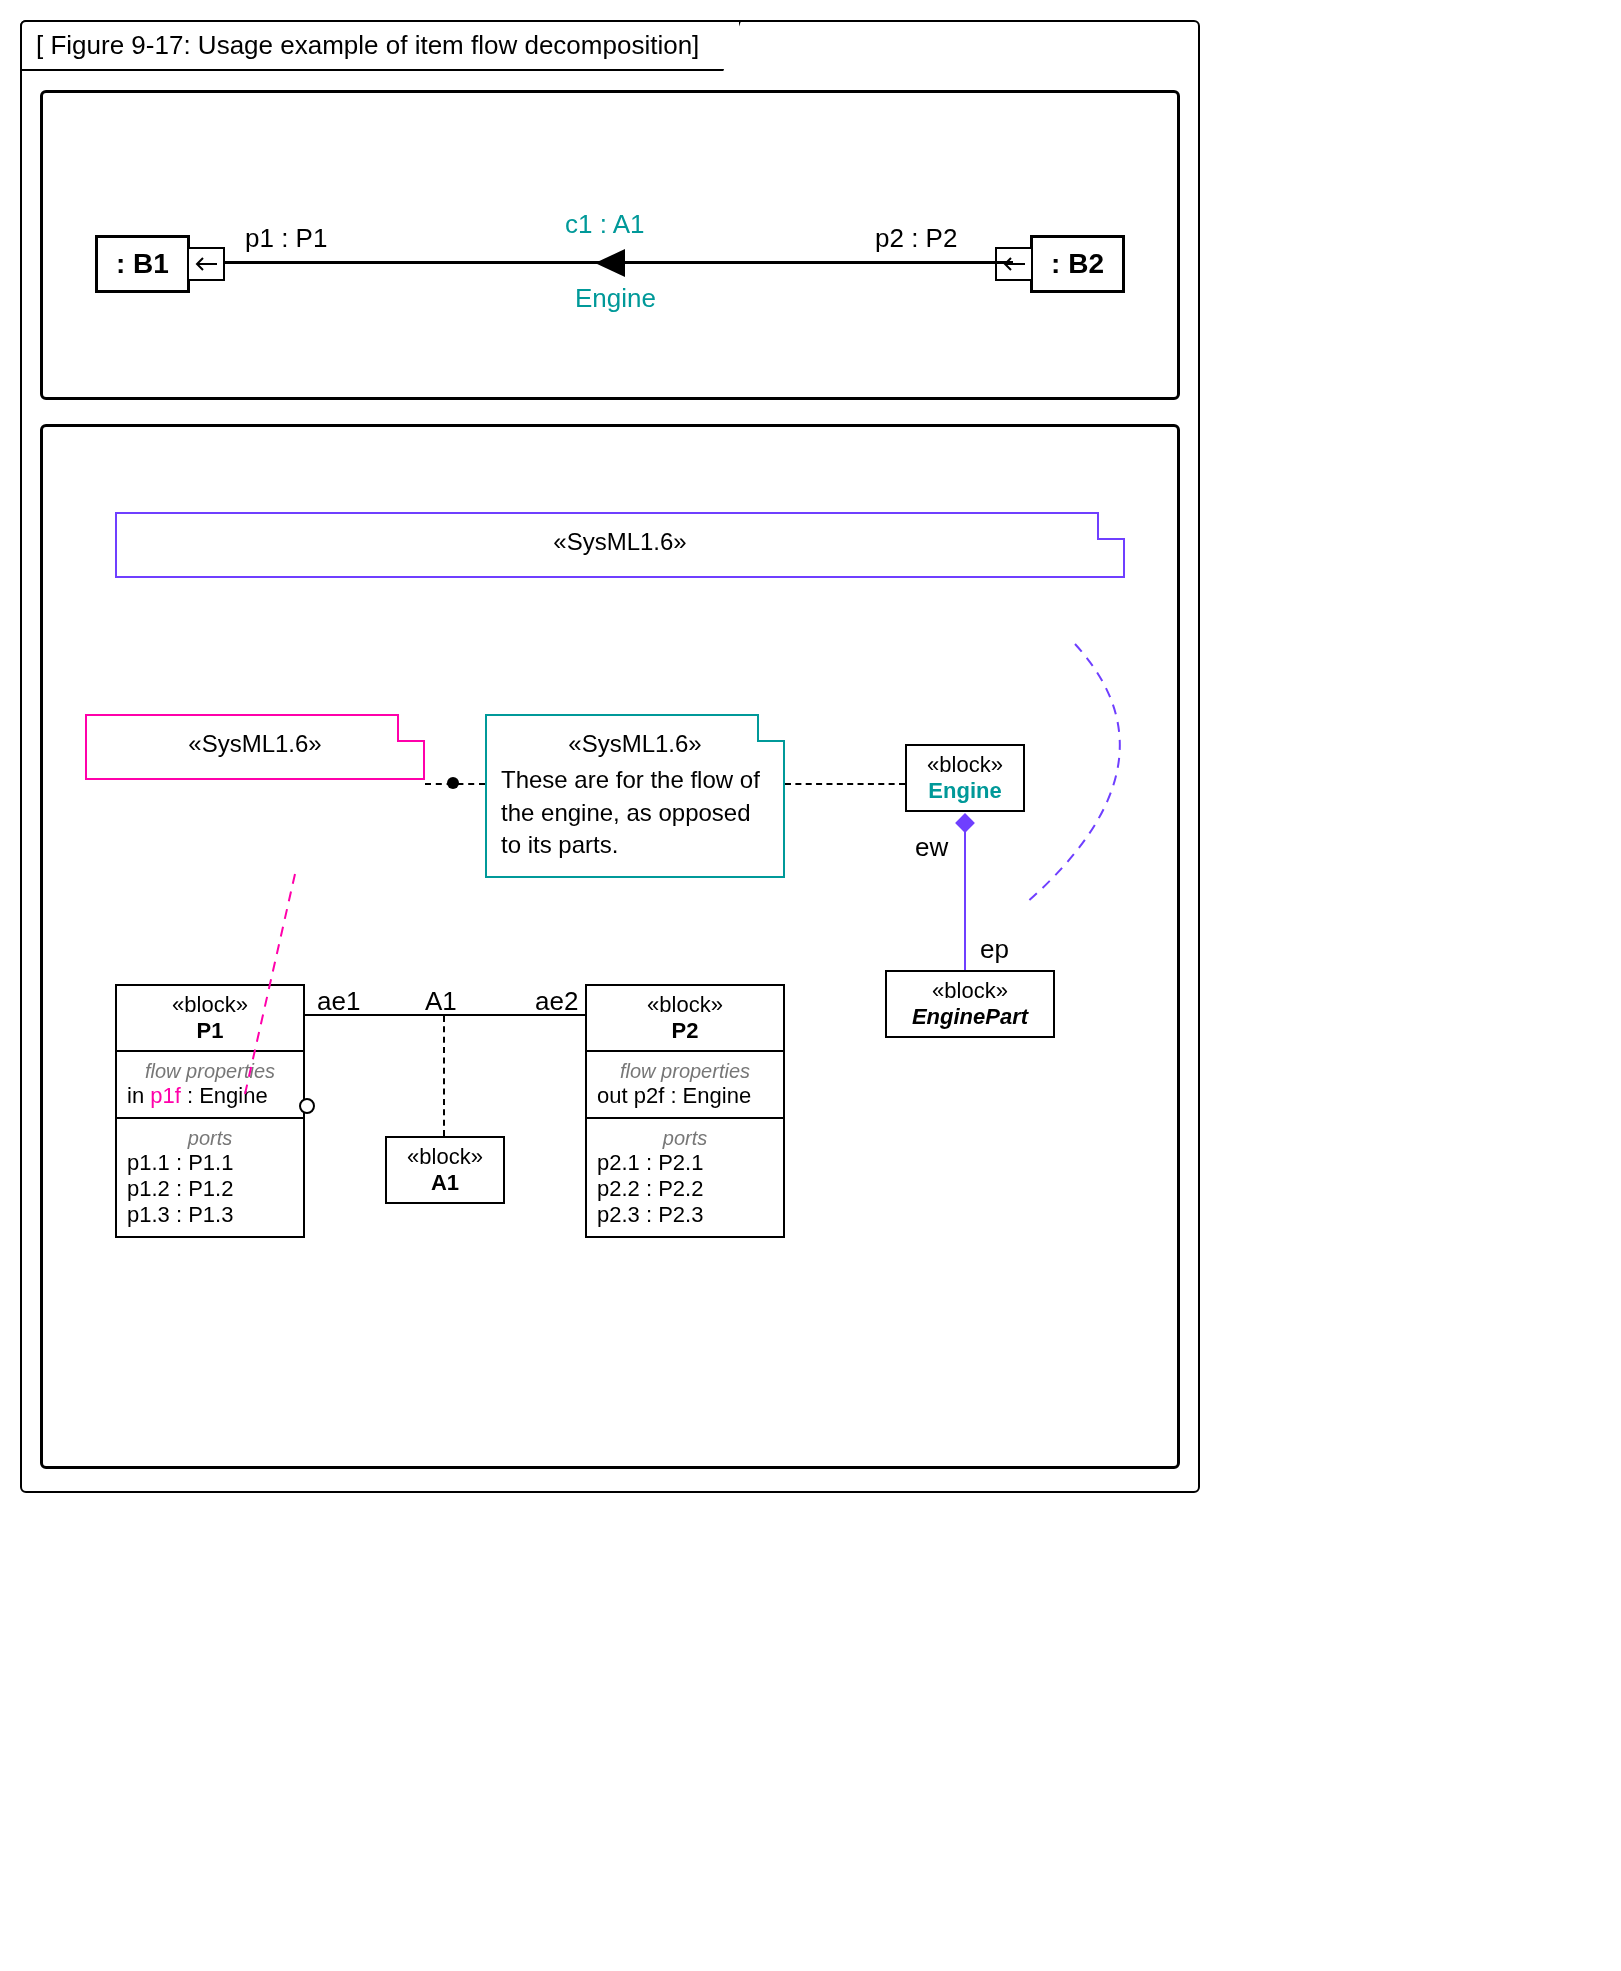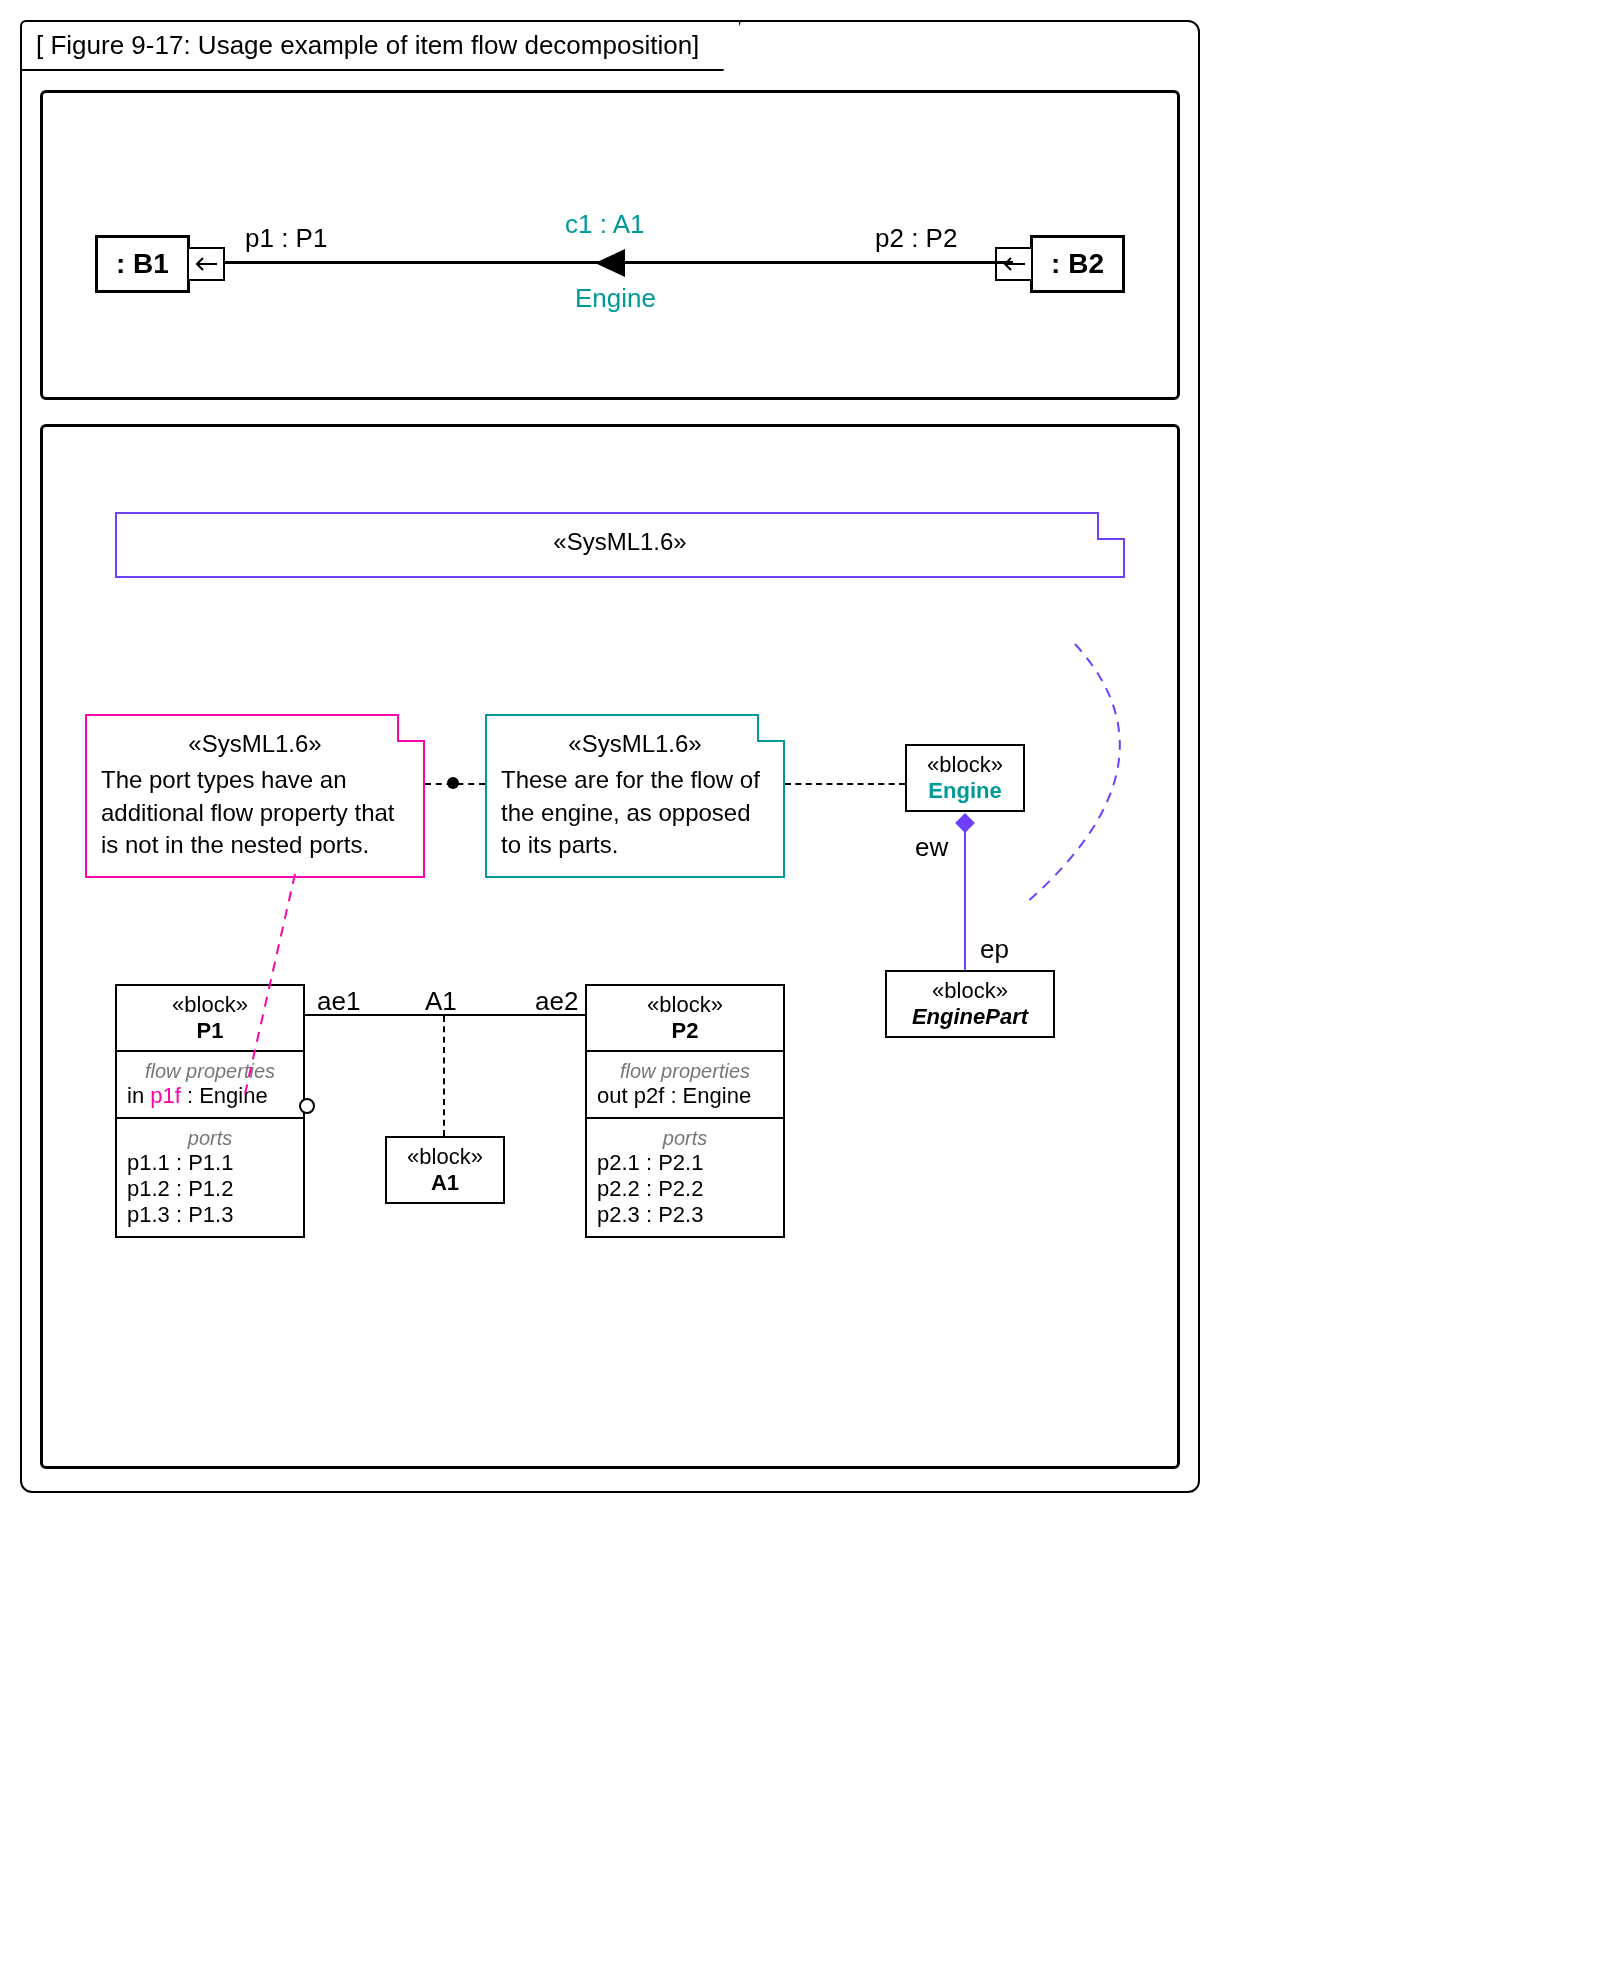--- a/index.html
+++ b/index.html
@@ -3,21 +3,21 @@
 <meta charset="utf-8">
 <style>
   body {
     font-family: Arial, Helvetica, sans-serif;
     background: #fff;
     margin: 0;
     padding: 20px;
   }
   .outer-frame {
     border: 2px solid #000;
-    border-radius: 12px;
+    border-radius: 6px;
     padding: 18px 18px 22px 18px;
     width: 1180px;
     position: relative;
     box-sizing: border-box;
   }
   .outer-tab {
     position: absolute;
     top: -2px;
     left: -2px;
     border: 2px solid #000;
@@ -225,21 +225,20 @@
   <div class="frame">
 
     <div class="bdd-body">
 
       <div class="note note-purple" style="left:60px;top:18px;width:1010px;">
         <div class="stereo">«SysML1.6»</div>
       </div>
 
       <div class="note note-magenta" style="left:30px;top:220px;width:340px;">
         <div class="stereo">«SysML1.6»</div>
-        <div>The port types have an additional flow property that is not in the nested ports.</div>
       </div>
 
       <div class="note note-teal" style="left:430px;top:220px;width:300px;">
         <div class="stereo">«SysML1.6»</div>
         <div>These are for the flow of the engine, as opposed to its parts.</div>
       </div>
 
       <div style="position:absolute;left:392px;top:283px;width:12px;height:12px;border-radius:50%;background:#000;"></div>
       <div class="dash" style="left:370px;top:289px;width:60px;"></div>
 

